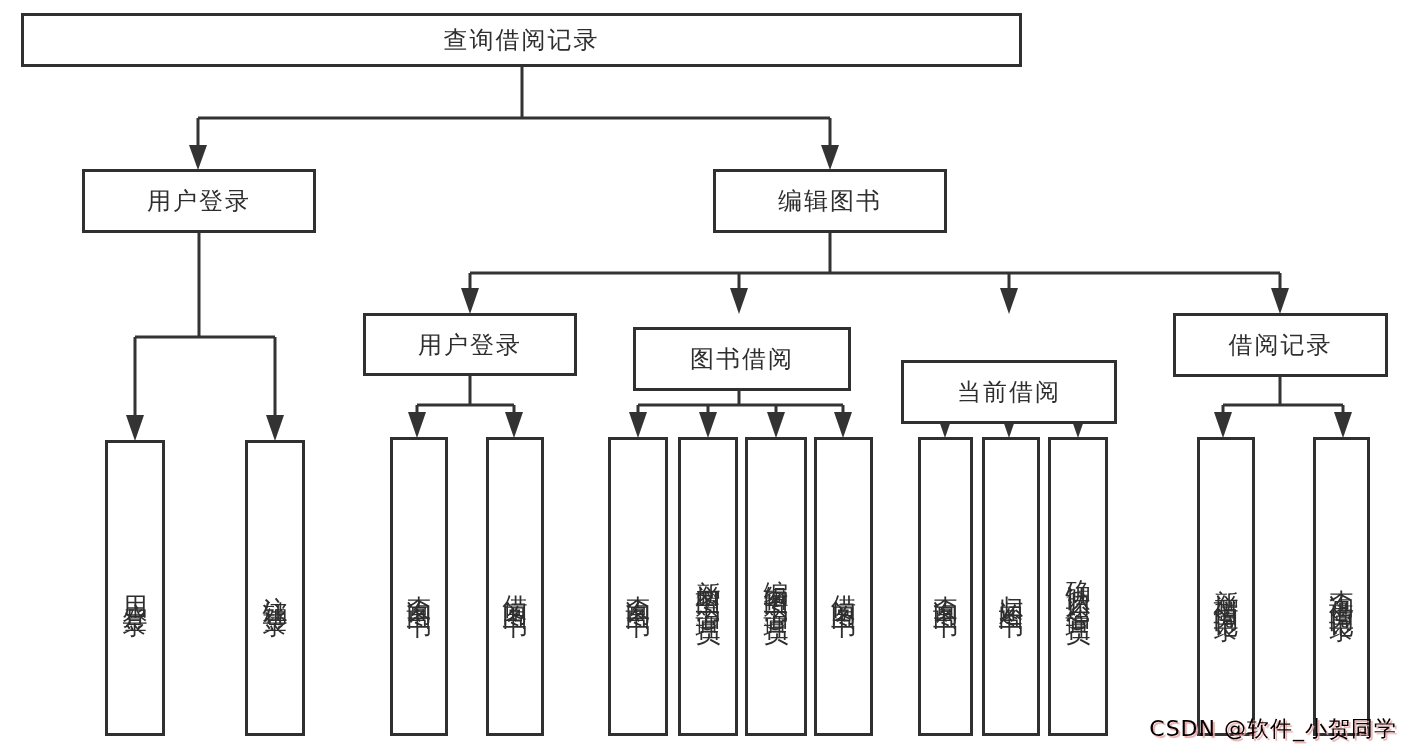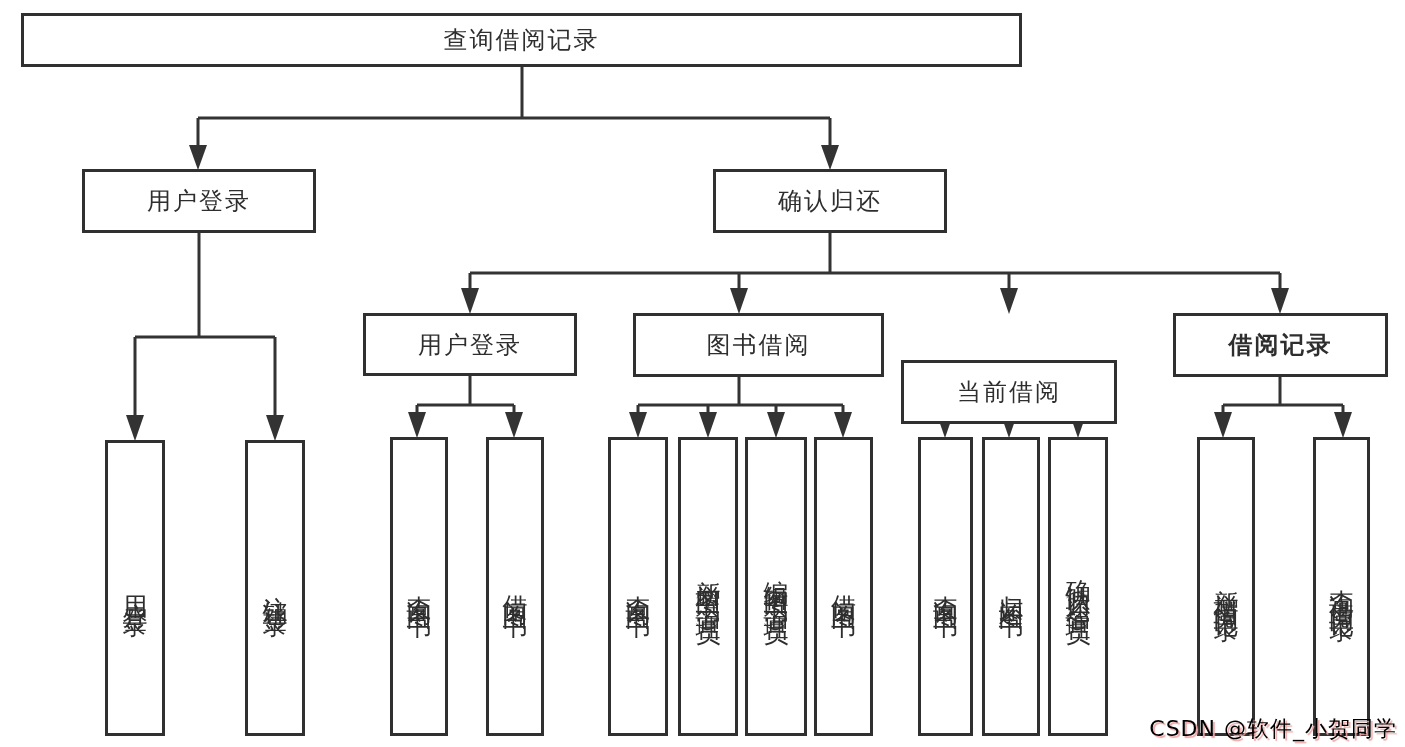--- a/index.html
+++ b/index.html
@@ -31,23 +31,23 @@
     font-size: 25px;
     letter-spacing: 6px;
     line-height: 1;
     white-space: nowrap;
   }
   
   #b-root    { left: 21px;   top: 13px;  width: 1001px; height: 54px; }
   #b-login   { left: 82px;   top: 169px; width: 234px;  height: 64px; }
   #b-mgmt    { left: 713px;  top: 169px; width: 234px;  height: 64px; }
   #b-newrec  { left: 363px;  top: 313px; width: 214px;  height: 63px; }
-  #b-borrow  { left: 633px;  top: 313px; width: 251px;  height: 64px; align-items: center; }
+  #b-borrow  { left: 633px;  top: 327px; width: 218px;  height: 64px; align-items: center; }
   #b-current { left: 901px;  top: 313px; width: 216px;  height: 64px; margin-top: 47px; }
-  #b-records { left: 1173px; top: 313px; width: 215px;  height: 64px; font-weight: bold; }
+  #b-records { left: 1173px; top: 313px; width: 215px;  height: 64px; }
   #l-1  { left: 105px;  top: 440px; width: 60px; height: 296px; }
   #l-2  { left: 245px;  top: 440px; width: 60px; height: 296px; }
   #l-3  { left: 390px;  top: 437px; width: 58px; height: 299px; }
   #l-4  { left: 486px;  top: 437px; width: 58px; height: 299px; }
   #l-5  { left: 608px;  top: 437px; width: 60px; height: 299px; }
   #l-6  { left: 678px;  top: 437px; width: 60px; height: 299px; }
   #l-7  { left: 745px;  top: 437px; width: 62px; height: 299px; }
   #l-8  { left: 814px;  top: 437px; width: 59px; height: 299px; }
   #l-9  { left: 918px;  top: 437px; width: 55px; height: 299px; }
   #l-10 { left: 982px;  top: 437px; width: 58px; height: 299px; }
@@ -121,21 +121,21 @@
   </svg>
 
   <div class="box hbox" id="b-root">
     <span>查询借阅记录</span>
   </div>
 
   <div class="box hbox" id="b-login">
     <span>用户登录</span>
   </div>
   <div class="box hbox" id="b-mgmt">
-    <span>确认归还</span>
+    <span>编辑图书</span>
   </div>
 
   <div class="box hbox" id="b-newrec">
     <span>用户登录</span>
   </div>
   <div class="box hbox" id="b-borrow">
     <span>图书借阅</span>
   </div>
   <div class="box hbox" id="b-current">
     <span>当前借阅</span>

